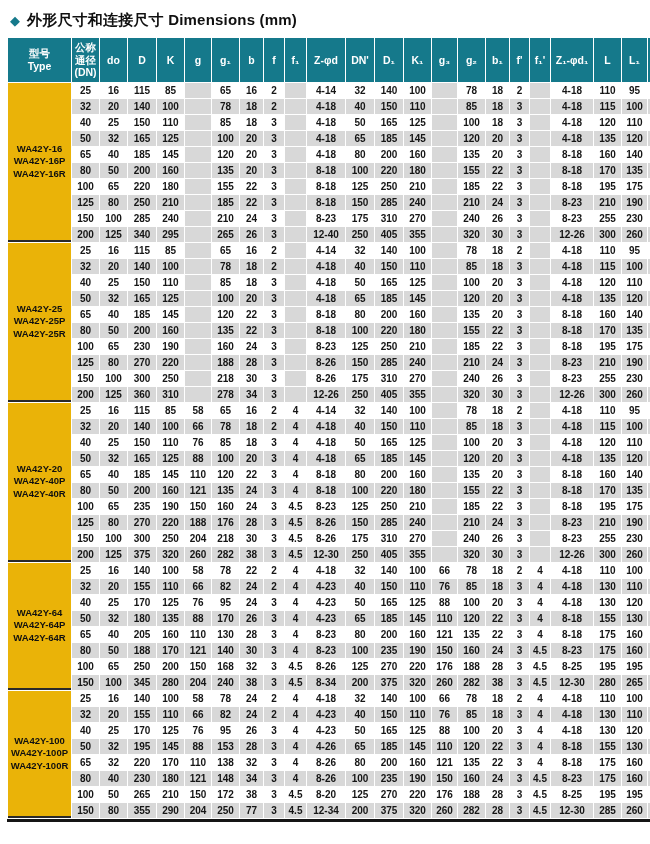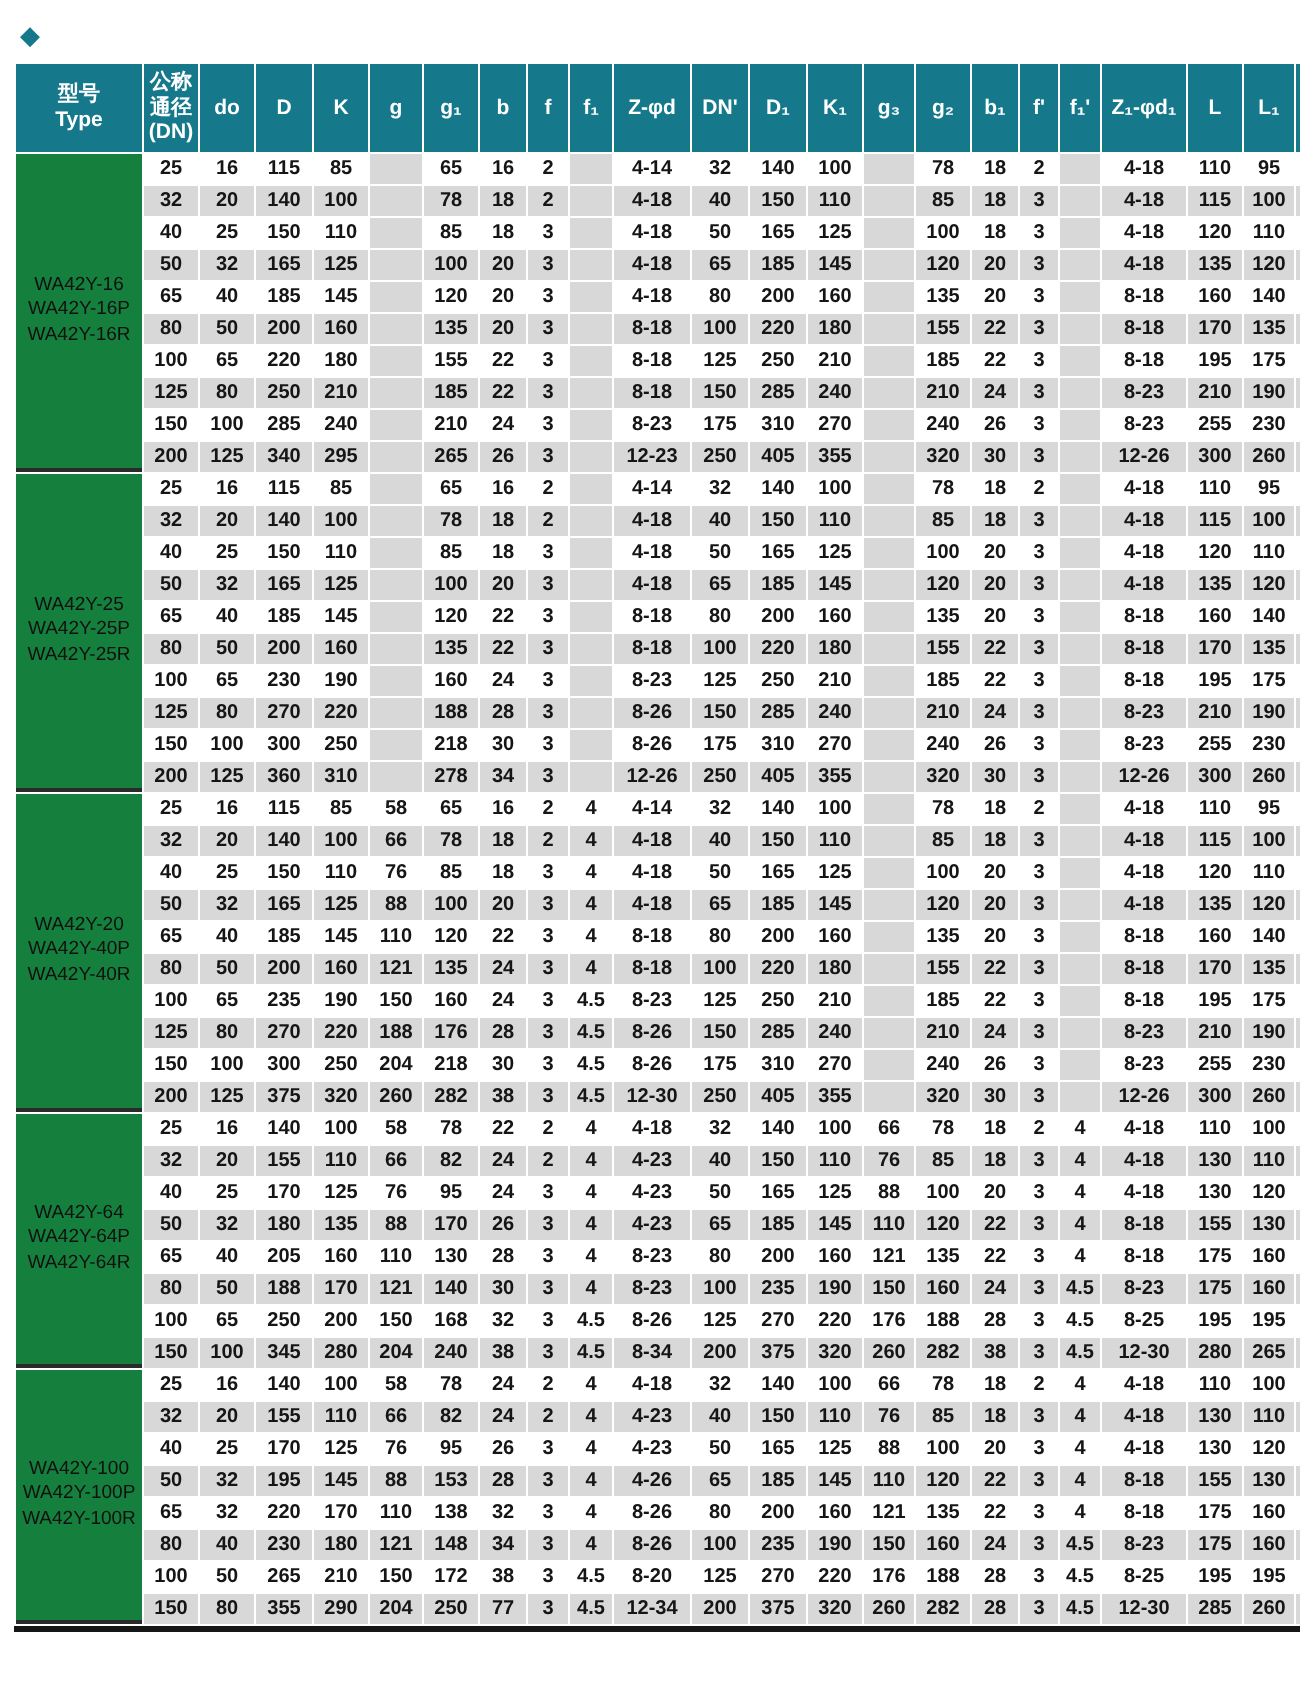--- a/index.html
+++ b/index.html
@@ -33,31 +33,36 @@
   td{
     font-size:10px;font-weight:bold;color:#151515;
     text-align:center;vertical-align:middle;
     height:15px;line-height:15px;padding:0;
     overflow:hidden;white-space:nowrap;
   }
   td.plain{background:#fff;}
   td.stripe{background:var(--stripe);}
   td.blank{background:var(--stripe);}
   td.type-cell{
-    background:#15803d;font-size:9.5px;font-weight:normal;color:#101010;
+    background:#eab308;font-size:9.5px;font-weight:bold;color:#101010;
     white-space:pre-line;line-height:1.3;vertical-align:middle;
     border-bottom:2px solid #2a2a2a;padding:0 1px;
   }
 </style>
 </head>
 <body>
 
 <div class="page">
   <div class="title-bar">
     <span class="title-diamond">◆</span>
+    <span class="title-text">
+      <span>外形尺寸和连接尺寸</span>
+      <span> </span>
+      <span>Dimensions (mm)</span>
+    </span>
   </div>
 
   <table class="dims">
     <colgroup>
         <col style="width: 63px;">
         <col style="width: 27px;">
         <col style="width: 27px;">
         <col style="width: 28px;">
         <col style="width: 27px;">
         <col style="width: 26px;">
@@ -332,21 +337,21 @@
         <tr>
           <td class="stripe">200</td>
           <td class="stripe">125</td>
           <td class="stripe">340</td>
           <td class="stripe">295</td>
           <td class="blank"></td>
           <td class="stripe">265</td>
           <td class="stripe">26</td>
           <td class="stripe">3</td>
           <td class="blank"></td>
-          <td class="stripe">12-23</td>
+          <td class="stripe">12-40</td>
           <td class="stripe">250</td>
           <td class="stripe">405</td>
           <td class="stripe">355</td>
           <td class="blank"></td>
           <td class="stripe">320</td>
           <td class="stripe">30</td>
           <td class="stripe">3</td>
           <td class="blank"></td>
           <td class="stripe">12-26</td>
           <td class="stripe">300</td>

